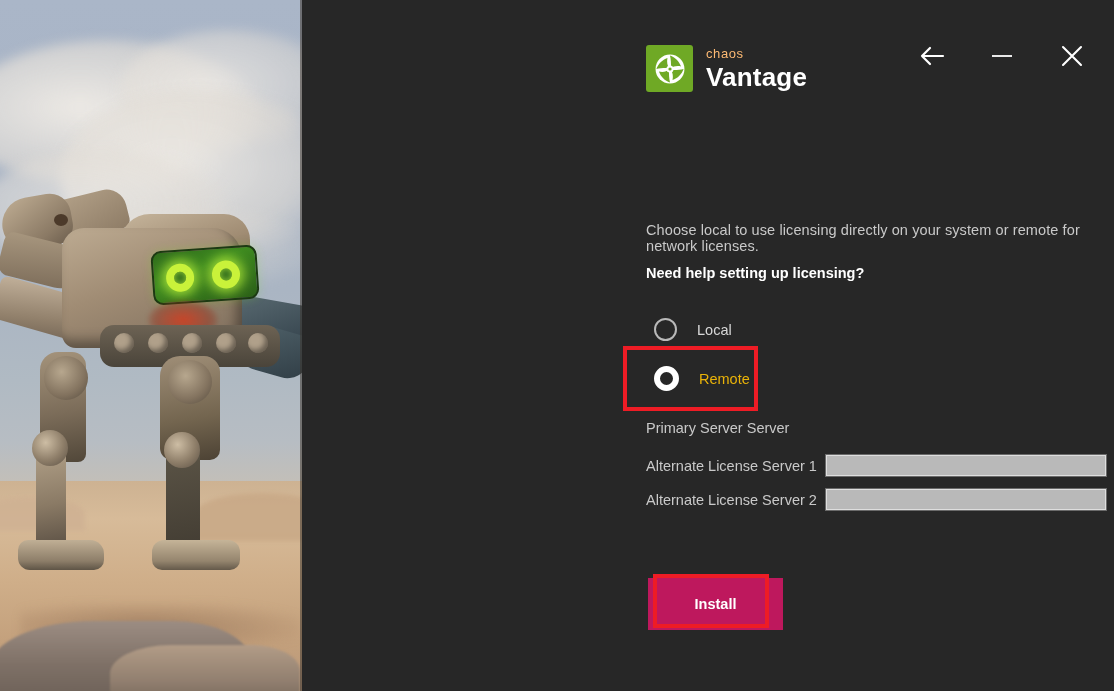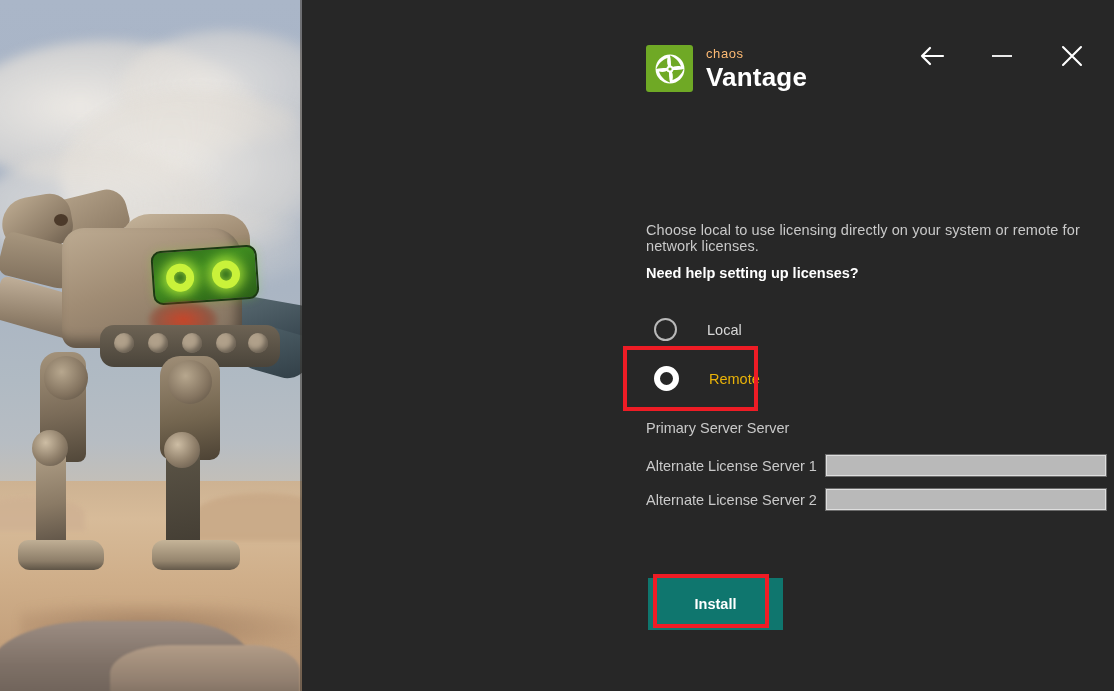--- a/index.html
+++ b/index.html
@@ -248,21 +248,21 @@
     position: absolute; left: 344px; top: 222px;
     font-size: 14.5px; color: #c9c9c9; letter-spacing: .1px;
   }
   .helplink {
     position: absolute; left: 344px; top: 265px;
     font-size: 14.5px; color: #ffffff; font-weight: 700; cursor: pointer;
   }
 
   .radio-row {
     position: absolute; left: 352px;
-    display: flex; align-items: center; gap: 30px; cursor: pointer;
+    display: flex; align-items: center; gap: 20px; cursor: pointer;
   }
   .radio-row.local  { top: 318px; }
   .radio-row.remote { top: 366px; }
   .radio-mark {
     width: 23px; height: 23px; border-radius: 50%;
     border: 2px solid #b9b9b9; background: transparent;
     display: flex; align-items: center; justify-content: center;
   }
   .radio-mark.on {
     border: 6px solid #ffffff; background: #272727;
@@ -297,21 +297,21 @@
     outline: 1px solid #6a6a6a;
     padding: 0 5px;
     font-size: 12px; color: #2b2b2b;
     display: flex; align-items: center;
     font-family: "Liberation Sans", sans-serif;
   }
 
   .install-btn {
     position: absolute; left: 346px; top: 578px;
     width: 135px; height: 52px;
-    background: #0f766e;
+    background: #be185d;
     border: none;
     color: #ffffff;
     font-size: 14.5px; font-weight: 700;
     font-family: "Liberation Sans", sans-serif;
     cursor: pointer;
     display: flex; align-items: center; justify-content: center;
   }
 </style>
 </head>
 <body>
@@ -405,21 +405,21 @@
       </div>
       <div class="brand-text">
         <span class="brand-small">chaos</span>
         <span class="brand-big">Vantage</span>
       </div>
     </div>
 
 
     <div class="desc">Choose local to use licensing directly on your system or remote for network licenses.</div>
 
-    <div class="helplink">Need help setting up licenses?</div>
+    <div class="helplink">Need help setting up licensing?</div>
 
     <div class="radio-row local">
       <span class="radio-mark"></span>
       <span class="radio-label">Local</span>
     </div>
 
     <div class="radio-row remote">
       <span class="radio-mark on"></span>
       <span class="radio-label">Remote</span>
     </div>

